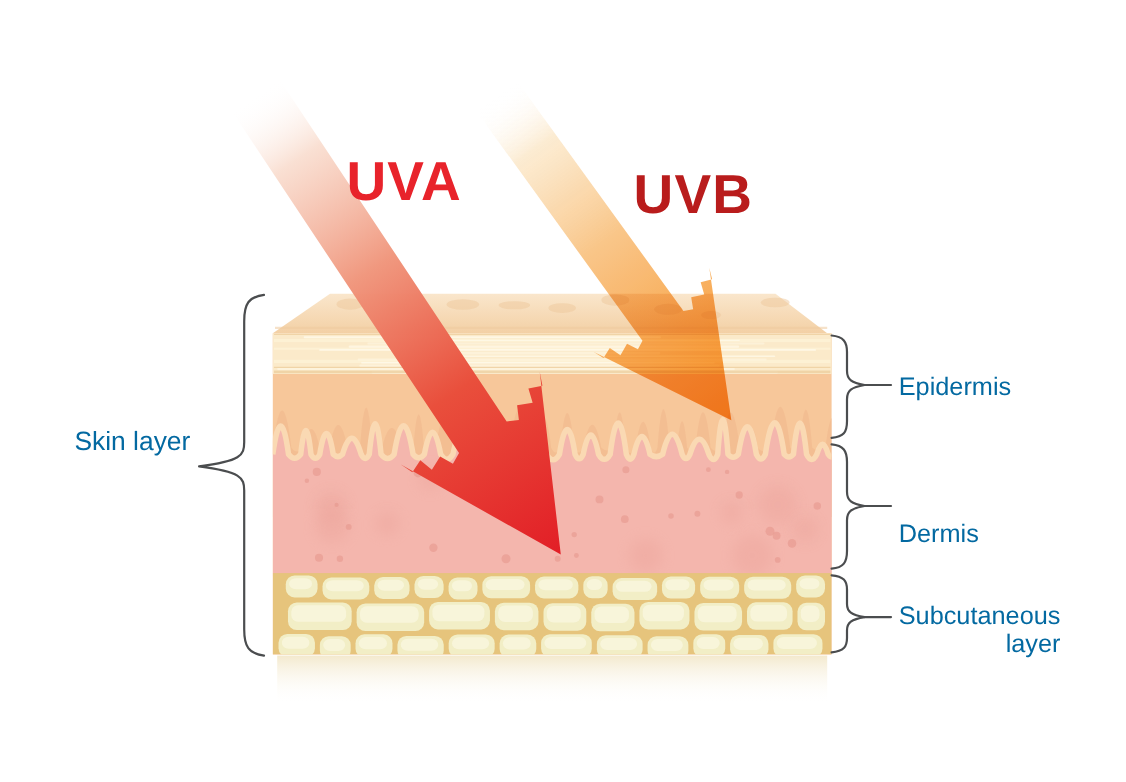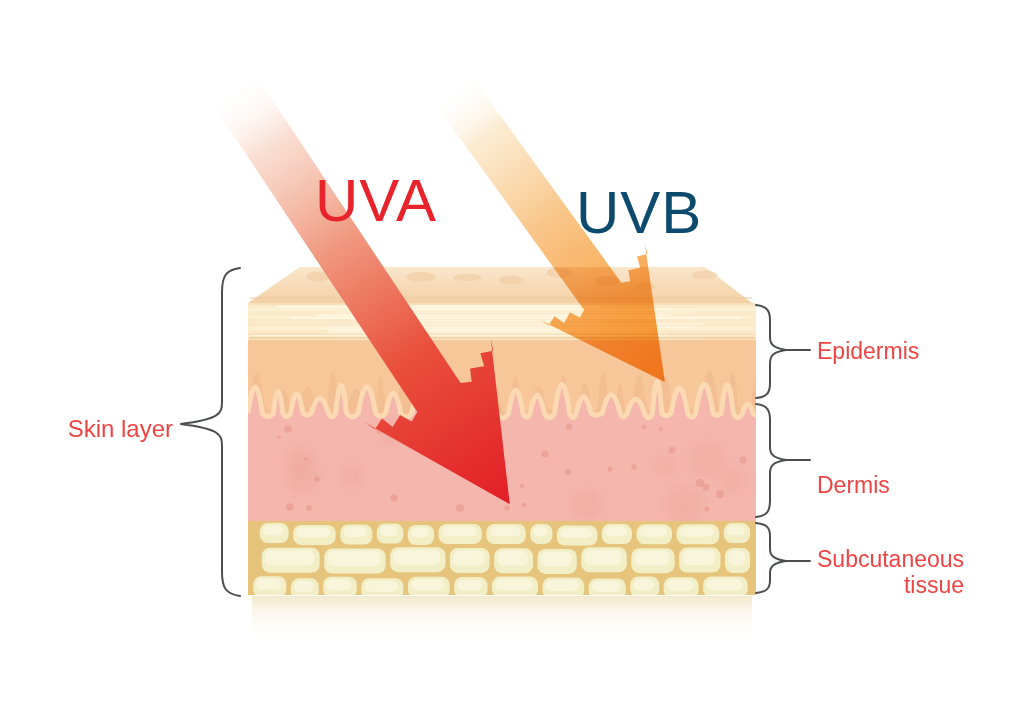--- a/index.html
+++ b/index.html
@@ -1,25 +1,25 @@
 <!DOCTYPE html>
 <html><head>
 <meta charset="utf-8">
 <style>
   html,body{margin:0;padding:0;background:#ffffff;}
   #canvas{
     position:relative;width:1024px;height:711px;background:#ffffff;overflow:hidden;
     font-family:"Liberation Sans",sans-serif;
   }
   #scene{position:absolute;left:0;top:0;}
-  .lbl{position:absolute;color:#ef4444;font-size:23px;line-height:26px;white-space:nowrap;}
-  .ray-lbl{position:absolute;font-size:60px;line-height:52px;font-weight:400;letter-spacing:1px;white-space:nowrap;margin-top:36px;}
+  .lbl{position:absolute;color:#0369a1;font-size:23px;line-height:26px;white-space:nowrap;}
+  .ray-lbl{position:absolute;font-size:50px;line-height:52px;font-weight:700;letter-spacing:1px;white-space:nowrap;}
   #uva-label{left:315px;top:139px;color:#E8232B;}
-  #uvb-label{left:576px;top:151px;color:#0c4a6e;}
-  #skin-layer-label{left:33px;top:416px;width:140px;text-align:right;font-size:24px;}
+  #uvb-label{left:576px;top:151px;color:#b91c1c;}
+  #skin-layer-label{left:33px;top:389px;width:140px;text-align:right;font-size:24px;}
   #epidermis-label{left:817px;top:338px;}
   #dermis-label{left:817px;top:472px;}
   #subcutaneous-label{left:817px;top:546px;text-align:right;}
 </style>
 </head>
 <body>
 
 <div id="canvas">
 
   <svg id="scene" width="1024" height="711" viewBox="0 0 1024 711">
@@ -232,15 +232,15 @@
     </g>
   </svg>
 
   <div id="uva-label" class="ray-lbl">UVA</div>
   <div id="uvb-label" class="ray-lbl">UVB</div>
   <div id="skin-layer-label" class="lbl">Skin layer</div>
   <div id="epidermis-label" class="lbl">Epidermis</div>
   <div id="dermis-label" class="lbl">Dermis</div>
   <div id="subcutaneous-label" class="lbl">
     <div>Subcutaneous</div>
-    <div>tissue</div>
+    <div>layer</div>
   </div>
 </div>
 
 </body></html>

